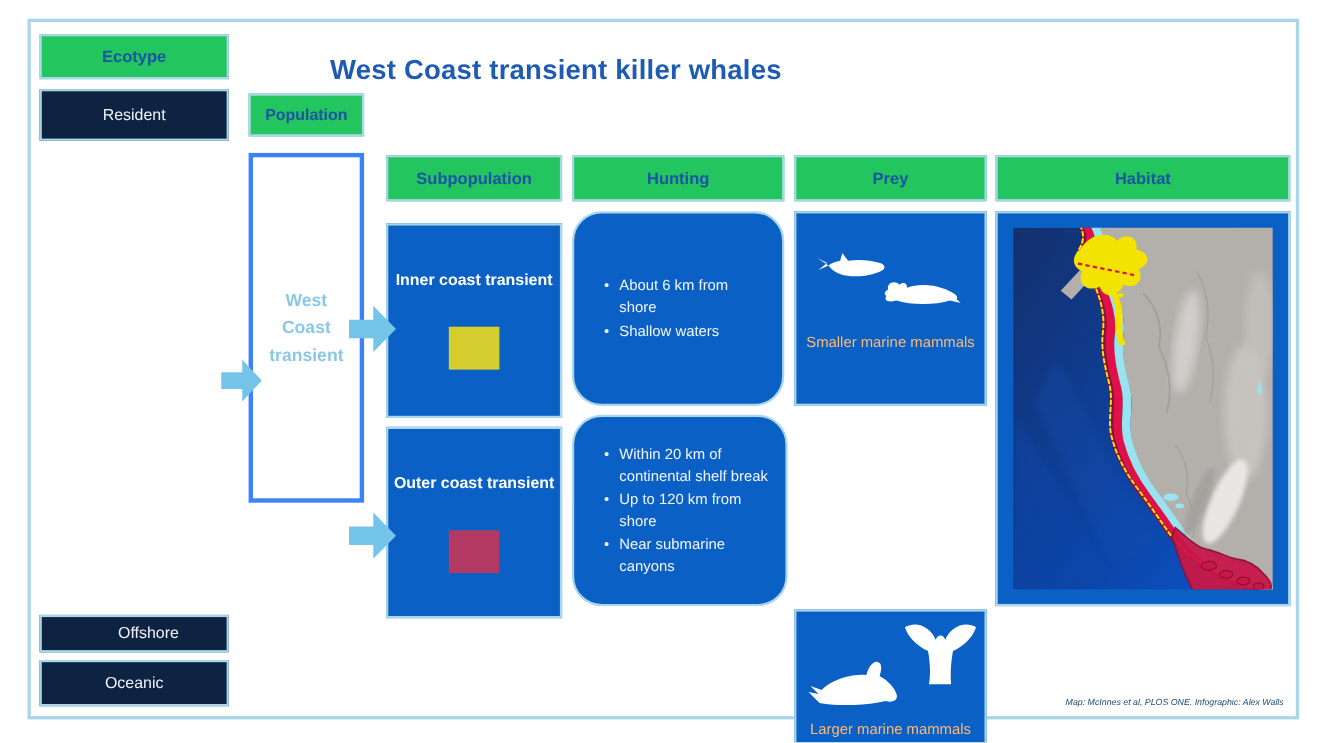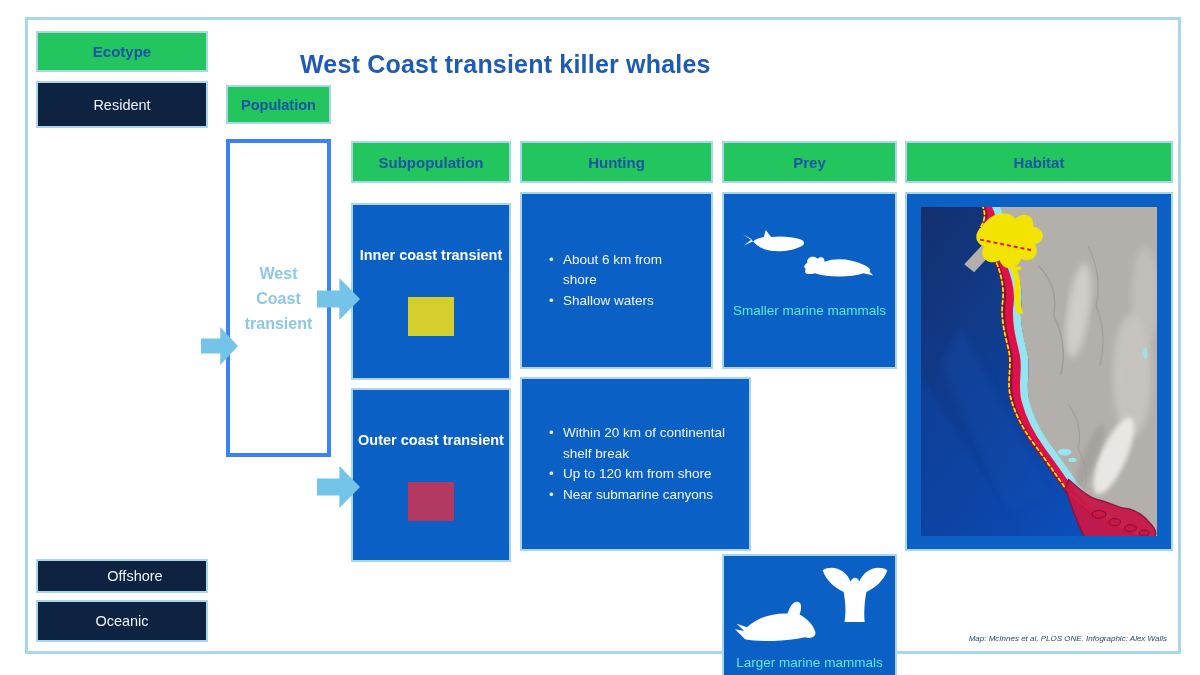--- a/index.html
+++ b/index.html
@@ -32,42 +32,42 @@
 
   .col-hdr-subpop  { left:351px; top:141px; width:160px; height:42px; }
   .col-hdr-hunting { left:520px; top:141px; width:193px; height:42px; }
   .col-hdr-prey    { left:722px; top:141px; width:175px; height:42px; }
   .col-hdr-habitat { left:905px; top:141px; width:268px; height:42px; }
 
   .cell { position:absolute; background:#0b60c5; border:2px solid #a9d6e8; color:#ffffff; }
   .subpop-1  { left:351px; top:192px; width:160px; height:177px; }
   .subpop-2  { left:351px; top:377px; width:160px; height:174px; }
   .hunting-1 { left:520px; top:192px; width:193px; height:177px; }
-  .hunting-2 { left:520px; top:377px; width:231px; height:174px;align-items:flex-end; }
+  .hunting-2 { left:520px; top:377px; width:196px; height:174px;align-items:flex-end; }
   .prey-1    { left:722px; top:192px; width:175px; height:177px; }
   .prey-2    { left:722px; top:377px; width:175px; height:174px; }
   .habitat-1 { left:905px; top:192px; width:268px; height:359px; }
 
   .subpop-cell { display:flex; flex-direction:column; align-items:center; padding-top:40px;margin-top:11px; }
   .subpop-label { font-weight:bold; font-size:14.5px; line-height:20px; }
   .range-swatch { width:46px; height:39px; margin-top:32px; }
 
-  .hunting-cell { display:flex; flex-direction:column; justify-content:center; padding:10px 12px 10px 26px; }
+  .hunting-cell { display:flex; flex-direction:column; justify-content:center; padding:10px 12px 10px 26px;border-radius:27px; }
   .bullets { list-style:none; color:#f2f6fb; font-size:13.5px; line-height:20.5px; }
   .bullets li { position:relative; padding-left:15px; }
   .bullets li::before { content:"\2022"; position:absolute; left:1px; }
 
   .prey-cell { position:relative; }
   .prey-icon { position:absolute; }
   .prey-icon svg { display:block; width:100%; height:100%; }
   .porpoise-pos  { left:18px; top:34px; width:66px; height:28px; }
   .seal-pos      { left:76px; top:59px; width:74px; height:26px; }
   .sealion-pos   { left:10px; top:43px; width:85px; height:42px; }
   .fluke-pos     { left:96px; top:9px;  width:70px; height:58px; }
-  .prey-label { position:absolute; left:0; width:100%; text-align:center; font-size:13.5px; color:#5eead4; }
+  .prey-label { position:absolute; left:0; width:100%; text-align:center; font-size:13.5px; color:#fdba74; }
   .prey-label-1 { top:109px; }
   .prey-label-2 { top:99px; }
 
   .arrow { position:absolute; background:#74c3e8;
            clip-path:polygon(0% 30%, 52% 30%, 52% 0%, 100% 50%, 52% 100%, 52% 70%, 0% 70%); }
   .arrow-a { left:201px; top:327px; width:37px; height:38px; z-index:5; }
   .arrow-b { left:317px; top:278px; width:43px; height:42px; z-index:5; }
   .arrow-c { left:317px; top:466px; width:43px; height:42px; z-index:5; }
 
   .map-wrap { position:absolute; left:14px; top:13px; width:236px; height:329px; }

